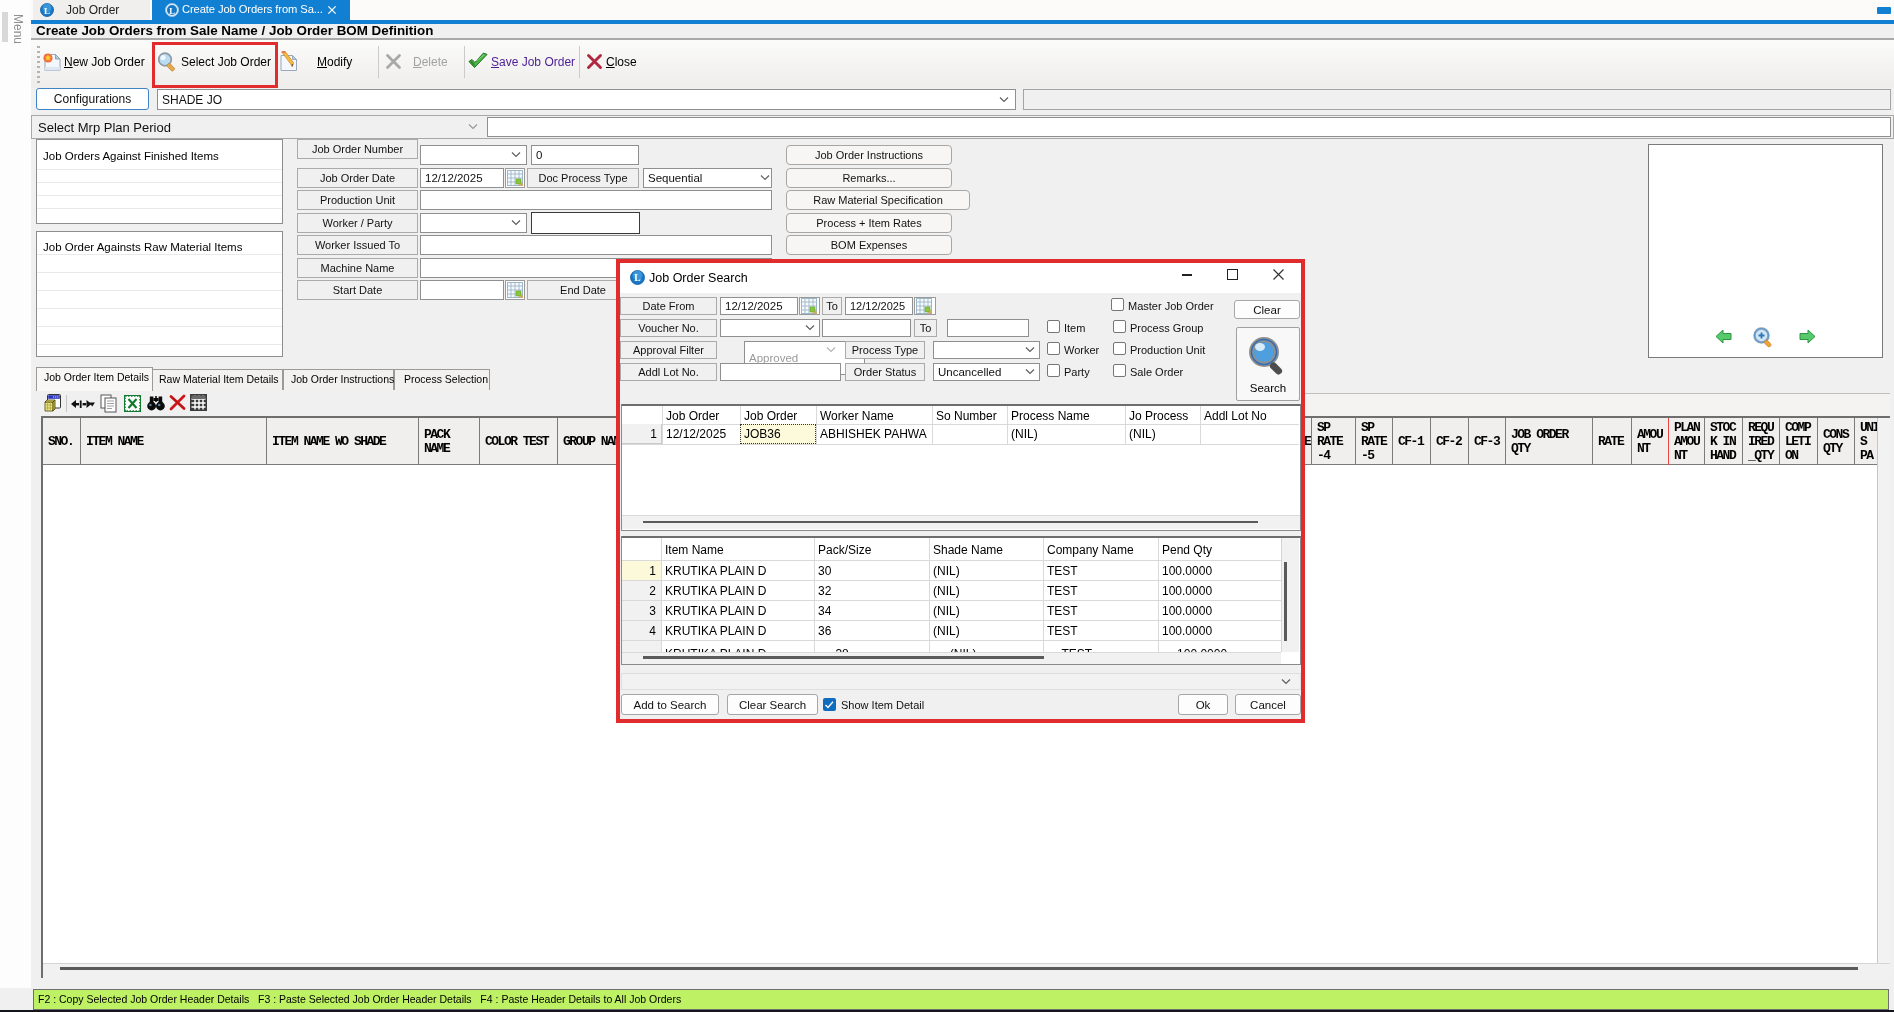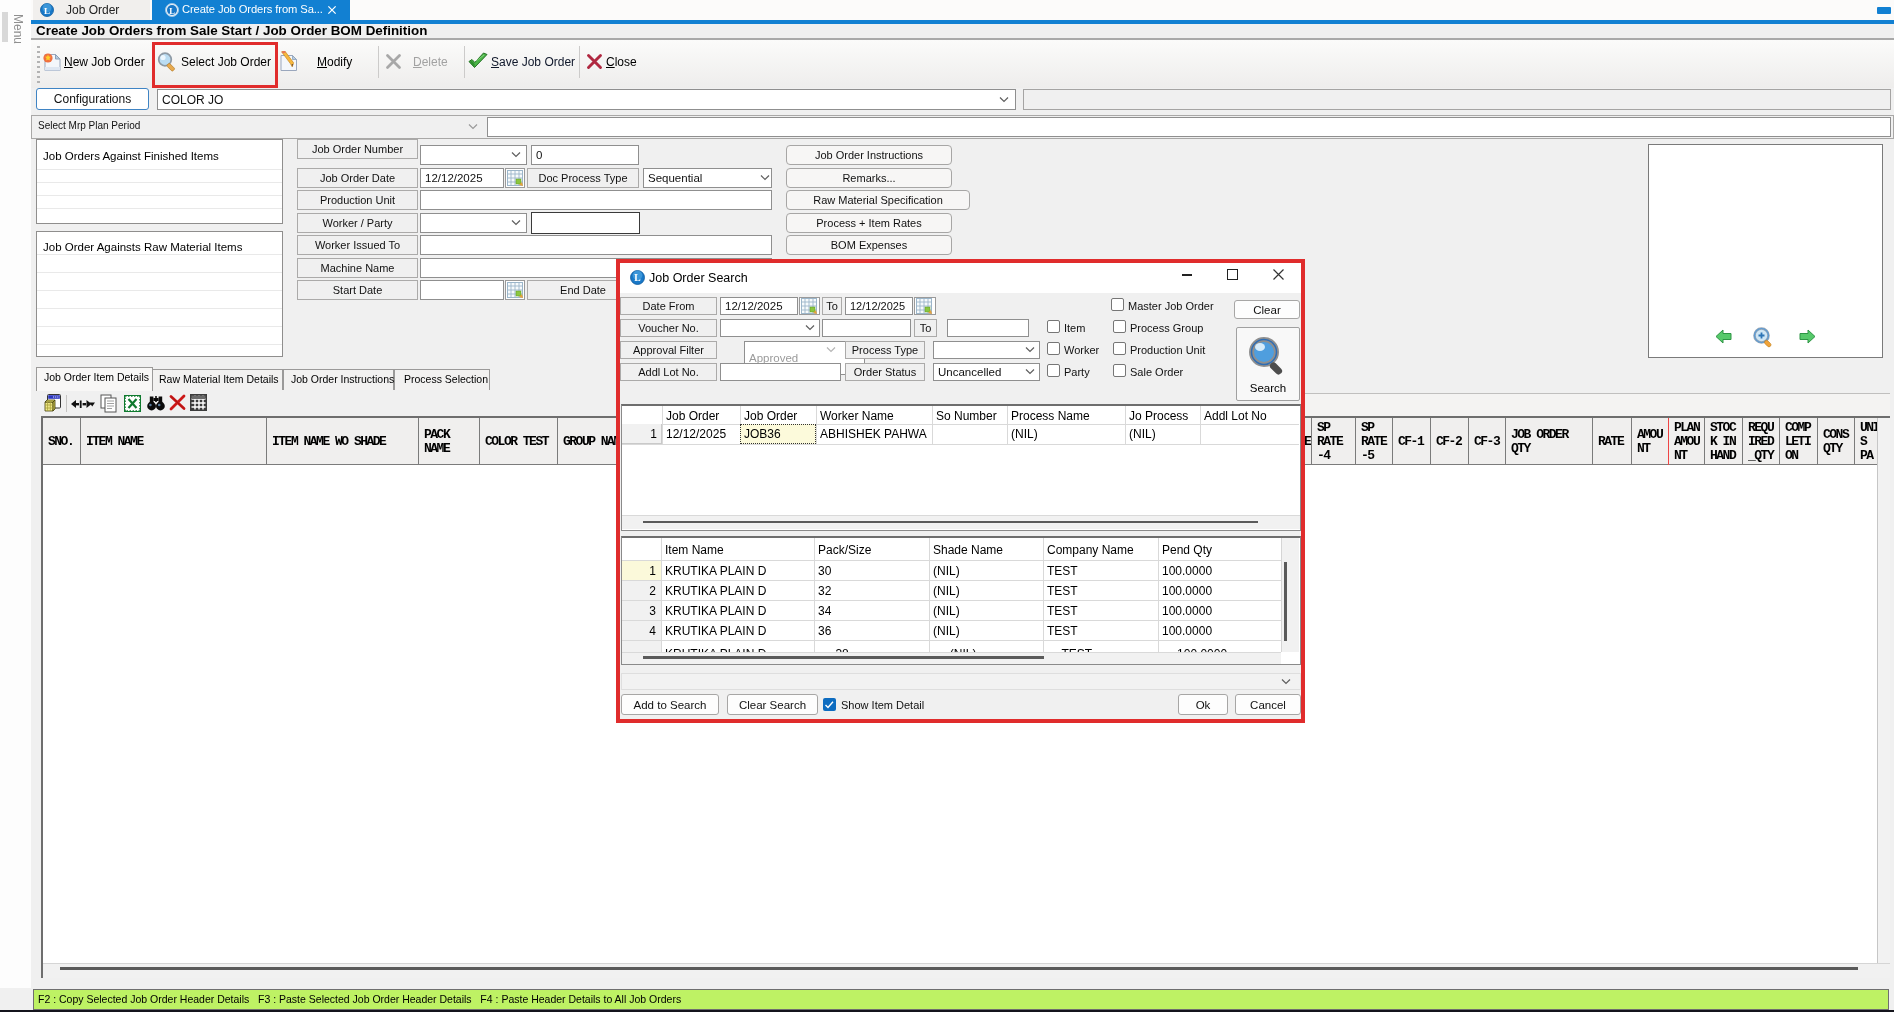--- a/index.html
+++ b/index.html
@@ -39,21 +39,21 @@
     <circle cx="7" cy="7" r="5" fill="#1878c8"></circle>
     <text x="7" y="10.5" font-size="8.5" font-weight="bold" fill="#fff" text-anchor="middle" font-family="Liberation Serif">L</text>
   </svg>
 <div class="abs" style="left:182px;top:3px;font-size:11.2px;color:#fff;letter-spacing:-0.1px">Create Job Orders from Sa...</div>
 <svg class="abs" style="left:327px;top:5px" width="10" height="10" viewBox="0 0 11 11">
     <path d="M1.5 1.5 L9.5 9.5 M9.5 1.5 L1.5 9.5" stroke="#fff" stroke-width="1.4"></path>
   </svg>
 <div class="abs" style="left:31px;top:20px;width:1863px;height:3.5px;background:#1280d2"></div>
 <div class="abs" style="left:1877px;top:7px;width:14px;height:7px;background:#1280d2;border-radius:1px"></div>
 
-<div class="abs" style="left:36px;top:23px;font-size:13.4px;font-weight:bold;color:#000">Create Job Orders from Sale Start / Job Order BOM Definition</div>
+<div class="abs" style="left:36px;top:23px;font-size:13.4px;font-weight:bold;color:#000">Create Job Orders from Sale Name / Job Order BOM Definition</div>
 <div class="abs" style="left:31px;top:37.5px;width:1863px;height:2px;background:#a9a9a9"></div>
 
 <div class="abs" style="left:31px;top:40px;width:1863px;height:48px;background:linear-gradient(#fbfbfa,#eeedec)"></div>
 <div class="abs" style="left:37px;top:46px;width:3px;height:38px;background-image:repeating-linear-gradient(#b3b3b3 0 2px,transparent 2px 5px)"></div>
 <div id="toolbar">
 
   <svg class="abs" style="left:43px;top:52px" width="19" height="20" viewBox="0 0 19 20">
     <path d="M2 2.5 L12.5 2.5 L17 7 L17 18.5 L2 18.5 Z" fill="#f4f7fb" stroke="#9aa7bd" stroke-width="1"></path>
     <path d="M2 15 L17 15 L17 18.5 L2 18.5 Z" fill="#dfe7f2"></path>
     <path d="M12.5 2.5 L12.5 7 L17 7 Z" fill="#b8cde0" stroke="#8aa0b8" stroke-width="1"></path>
@@ -83,38 +83,38 @@
       <path d="M2.5 2.5 L14.5 14.5 M14.5 2.5 L2.5 14.5" stroke="#a8a8a8" stroke-width="2.8" stroke-linecap="round"></path>
     </svg>
   <div class="abs" style="left:413px;top:55px;font-size:12px;color:#a2a2a2"><u>D</u>elete</div>
   <div class="abs" style="left:464px;top:46px;width:1px;height:32px;background:#cccbca"></div>
 
   <svg class="abs" style="left:468px;top:52px" width="20" height="18" viewBox="0 0 20 18">
     <path d="M1 9.5 L6.5 15.5 L19 2.5 L15.5 1 L6.8 10.5 L4 7.5 Z" fill="#4cb648" stroke="#237023" stroke-width="1"></path>
     <path d="M1 9.5 L6.5 15.5 L6.7 12 L4 9 Z" fill="#2f8f2f"></path>
     <path d="M8 9 L16 3" stroke="#8fd88a" stroke-width="1" opacity="0.8"></path>
   </svg>
-  <div class="abs" style="left:491px;top:55px;font-size:12px;color:#0f172a"><u>S</u>ave Job Order</div>
+  <div class="abs" style="left:491px;top:55px;font-size:12px;color:#4c1d95"><u>S</u>ave Job Order</div>
   <div class="abs" style="left:579px;top:46px;width:1px;height:32px;background:#cccbca"></div>
 
   <svg class="abs" style="left:586px;top:53px" width="17" height="17" viewBox="0 0 17 17">
       <path d="M2.5 2.5 L14.5 14.5 M14.5 2.5 L2.5 14.5" stroke="#b02840" stroke-width="2.9" stroke-linecap="round"></path>
     </svg>
   <div class="abs" style="left:606px;top:55px;font-size:12px;color:#000"><u>C</u>lose</div>
 </div>
 
 <div class="abs" style="left:36px;top:88px;width:113px;height:22px;background:#fff;border:1px solid #3f84c4;border-radius:3px;display:flex;align-items:center;justify-content:center;font-size:12px;color:#111">Configurations</div>
-<div class="fld" style="left:157px;top:89px;width:859px;height:21px;font-size:12px">COLOR JO</div>
+<div class="fld" style="left:157px;top:89px;width:859px;height:21px;font-size:12px">SHADE JO</div>
 <svg class="chev" style="left:999px;top:97px" viewBox="0 0 10 6">
     <path d="M1 0.5 L5 4.5 L9 0.5" fill="none" stroke="#5f5f5f" stroke-width="1.2"></path>
   </svg>
 <div class="abs" style="left:1023px;top:89px;width:868px;height:21px;background:#f0f0f0;border:1px solid #a5a4a3"></div>
 
 <div class="abs" style="left:31px;top:115px;width:1863px;height:24px;background:#f0f0f0;border:1px solid #a9a8a7"></div>
-<div class="abs" style="left:38px;top:120px;font-size:10px;color:#111">Select Mrp Plan Period</div>
+<div class="abs" style="left:38px;top:120px;font-size:13px;color:#111">Select Mrp Plan Period</div>
 <svg class="chev" style="left:468px;top:124px" viewBox="0 0 10 6">
     <path d="M1 0.5 L5 4.5 L9 0.5" fill="none" stroke="#9a9a9a" stroke-width="1.2"></path>
   </svg>
 <div class="fld" style="left:487px;top:117px;width:1404px;height:20px"></div>
 
 <div id="groups">
   <div class="abs" style="left:36px;top:139px;width:247px;height:85px;background:#fff;border:1px solid #8f8e8d"></div>
   <div class="abs" style="left:43px;top:150px;font-size:11.5px;color:#000">Job Orders Against Finished Items</div>
   <div class="gridline" style="left:37px;top:169px;width:245px;height:1px"></div>
   <div class="gridline" style="left:37px;top:182px;width:245px;height:1px"></div>

